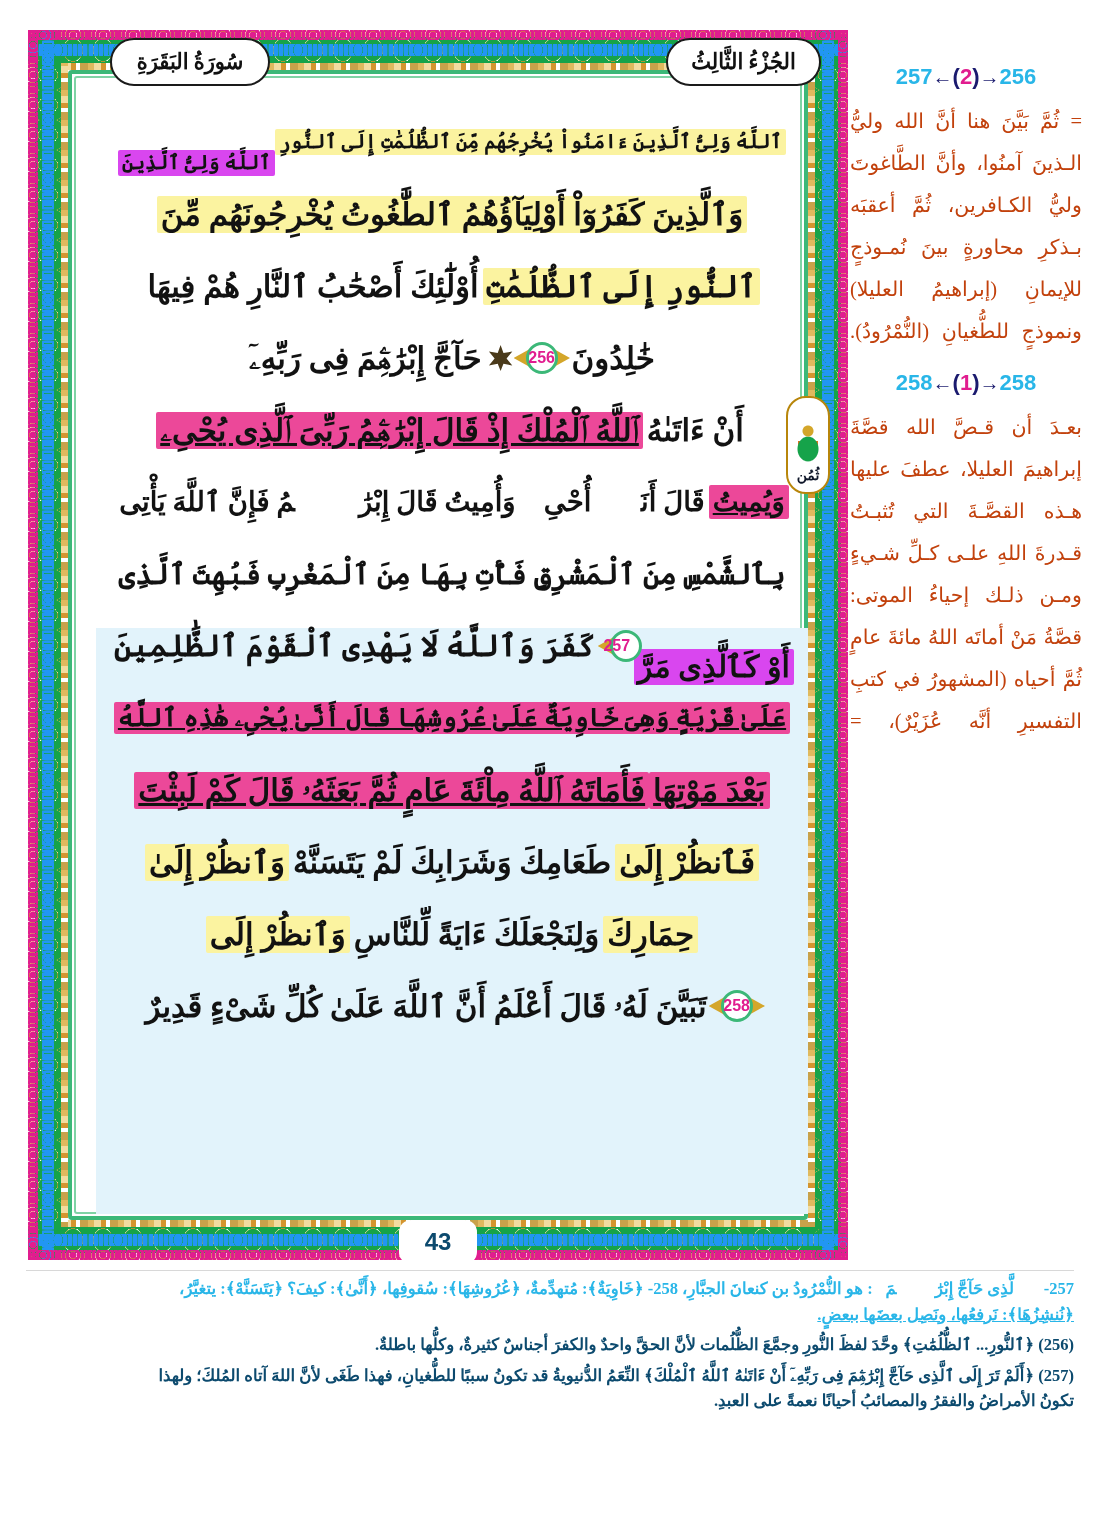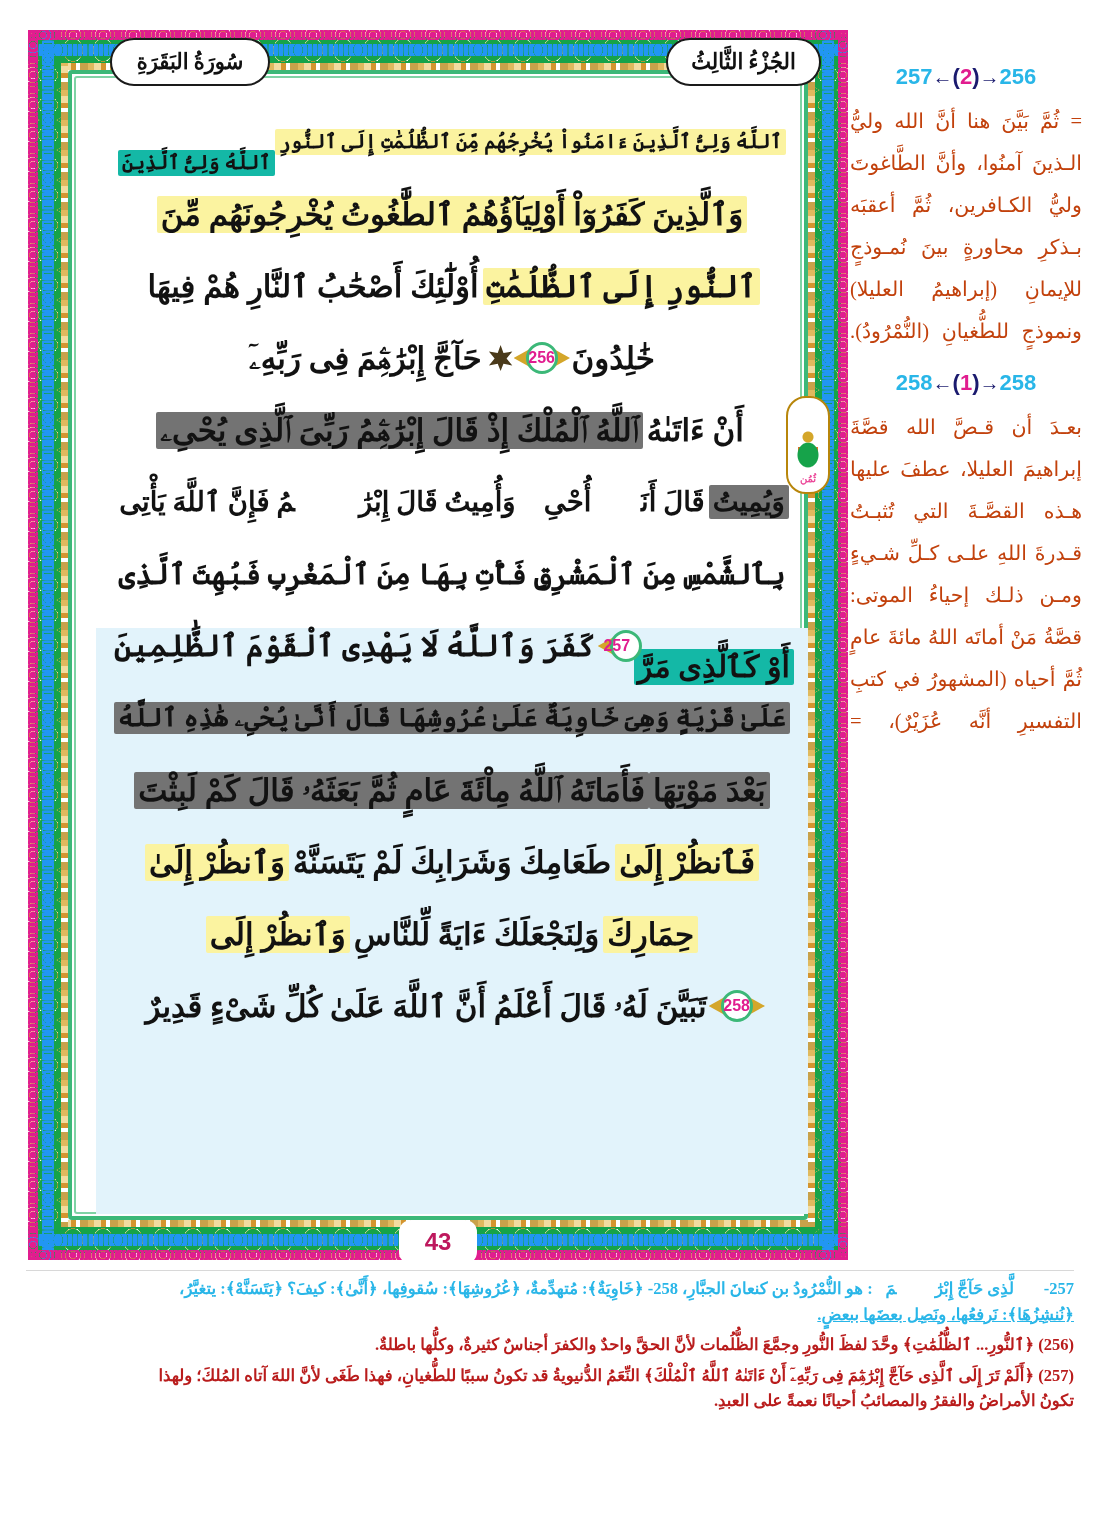--- a/index.html
+++ b/index.html
@@ -174,23 +174,23 @@
   .qline .txt {
     font-family: "Liberation Serif", "DejaVu Serif", serif;
     font-size: 31px;
     font-weight: 600;
     color: #121212;
     line-height: 1.0;
     letter-spacing: -0.5px;
     padding: 3px 4px;
     border-radius: 2px;
   }
-  .hl-pink   { background: #14b8a6; margin-top: 42px; }
+  .hl-pink   { background: #d946ef; margin-top: 42px; }
   .hl-yellow { background: #fbf3a0; }
-  .hl-green  { background: #737373; }
+  .hl-green  { background: #ec4899; text-decoration: underline; }
   .hl-none   { background: transparent; }
 
   
   .blue-block {
     position: absolute;
     left: 96px;
     top: 628px;
     width: 712px;
     height: 586px;
     background: #e2f3fb;
@@ -255,38 +255,38 @@
   .thumun .finial {
     width: 22px; height: 40px;
     margin-bottom: 4px;
     background:
       radial-gradient(circle 5px at 11px 8px, #d4a62a 0 5px, rgba(0,0,0,0) 6px),
       radial-gradient(ellipse 11px 13px at 11px 26px, #16a34a 0 10px, rgba(0,0,0,0) 11px),
       linear-gradient(#e07020, #e07020) no-repeat center 18px / 20px 4px;
   }
   .thumun .lbl {
     font-family: "Liberation Serif", serif;
-    font-size: 10px; font-weight: bold; color: #ec4899;
+    font-size: 14px; font-weight: bold; color: #0f172a;
     direction: rtl;
   }
 
   
   .page-num {
     position: absolute;
     left: 50%; transform: translateX(-50%);
     bottom: -4px;
     width: 78px; height: 44px;
     background: #ffffff;
     border-radius: 12px;
     display: flex; align-items: center; justify-content: center;
     z-index: 8;
   }
   .page-num span {
     font-family: "Liberation Sans", sans-serif;
-    font-size: 24px; font-weight: 600; color: #be185d;
+    font-size: 24px; font-weight: 600; color: #0c4a6e;
   }
 
   
   .sidebar {
     position: absolute;
     right: 14px; top: 62px;
     width: 232px;
     direction: rtl;
     text-align: justify;
     z-index: 5;
@@ -327,21 +327,21 @@
     color: #29b6e8;
     font-family: "Liberation Serif", serif;
     font-size: 16.5px;
     font-weight: bold;
     line-height: 1.55;
     text-align: justify;
     text-align-last: right;
   }
   .fn-cyan .l2 { display: block; text-align: center; text-decoration: underline; }
   .fn-mag {
-    color: #b91c1c;
+    color: #0c4a6e;
     font-family: "Liberation Serif", serif;
     font-size: 16.5px;
     font-weight: bold;
     line-height: 1.55;
     margin-top: 5px;
     text-align: justify;
     text-align-last: right;
   }
   .fn-mag .l2 { display: block; text-align: center; }
   .fn-sep {

